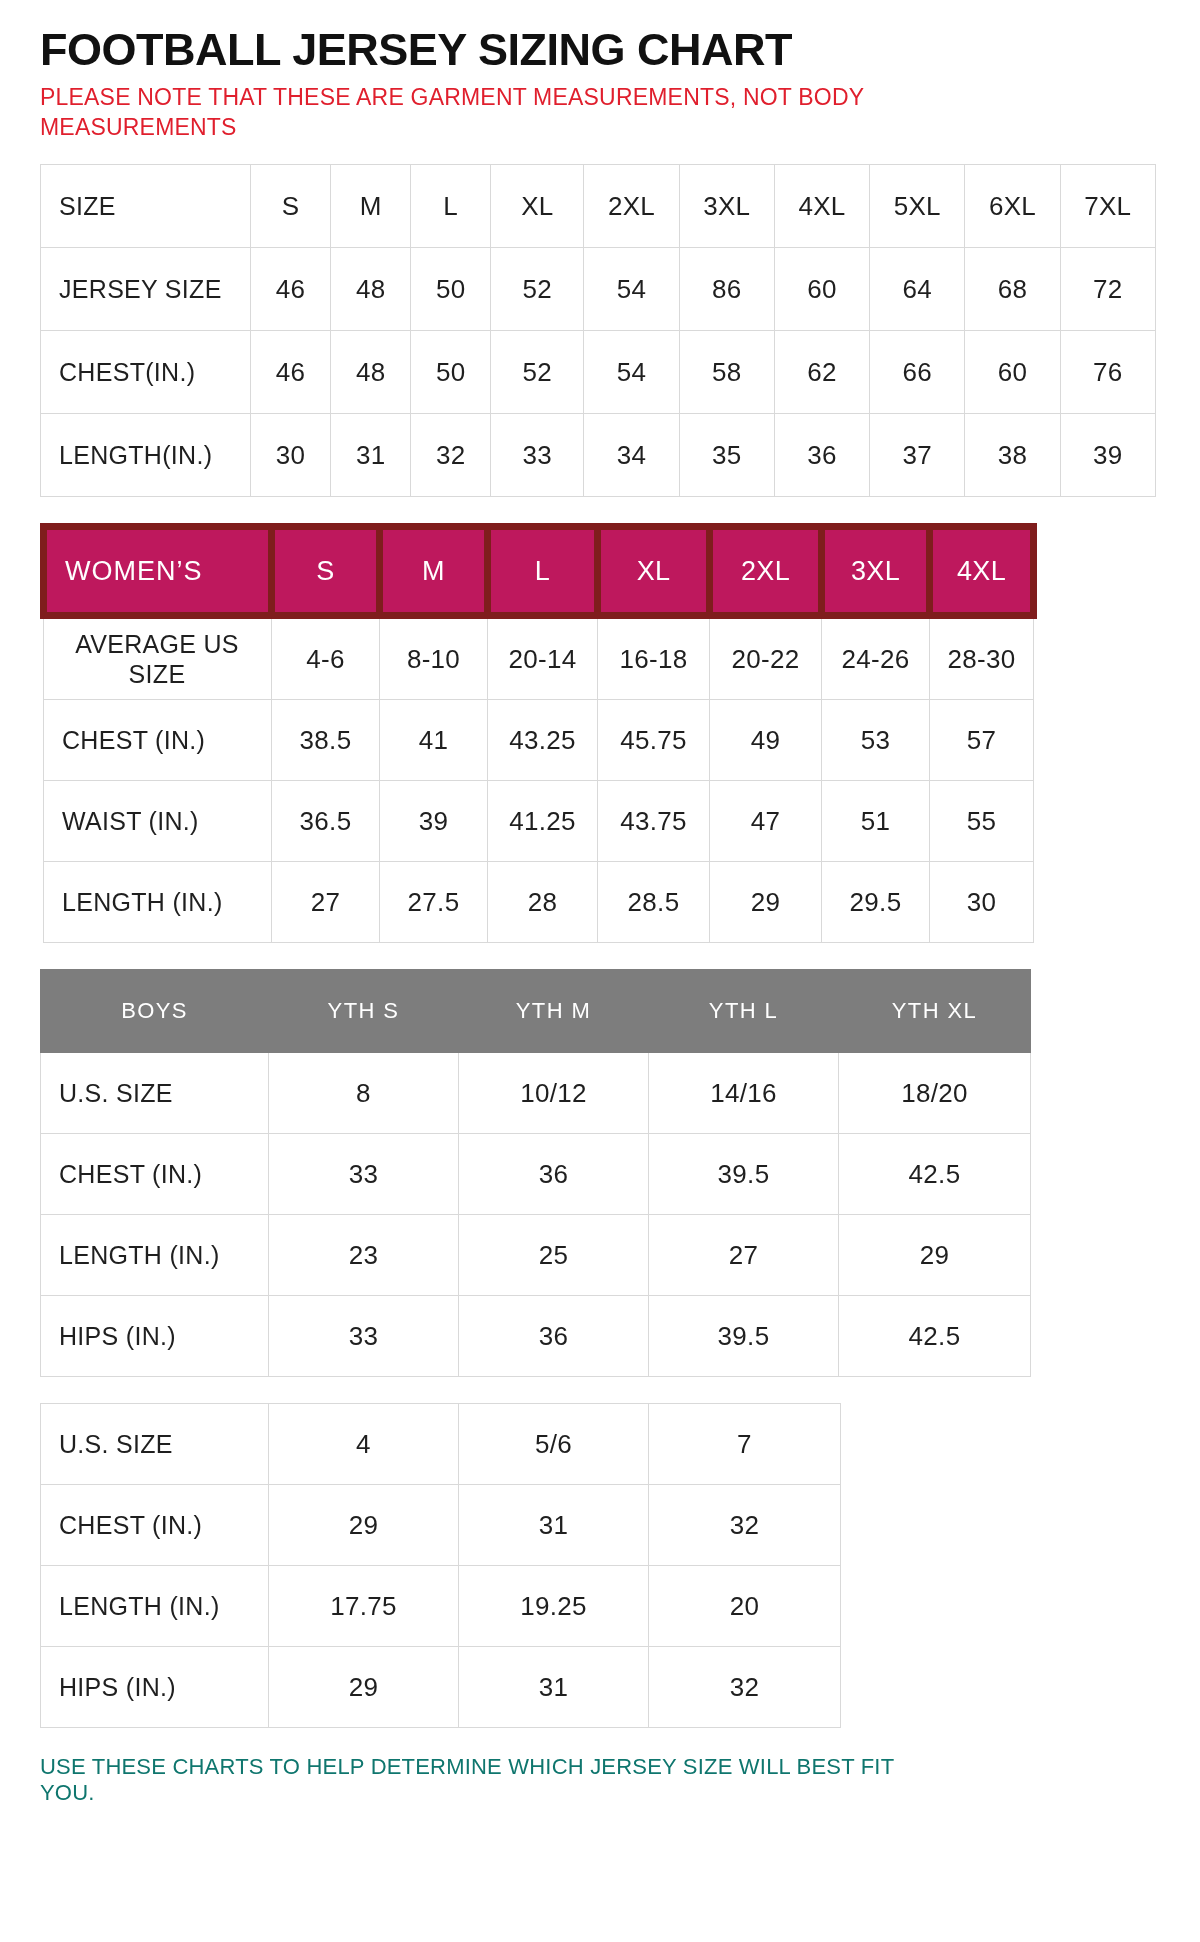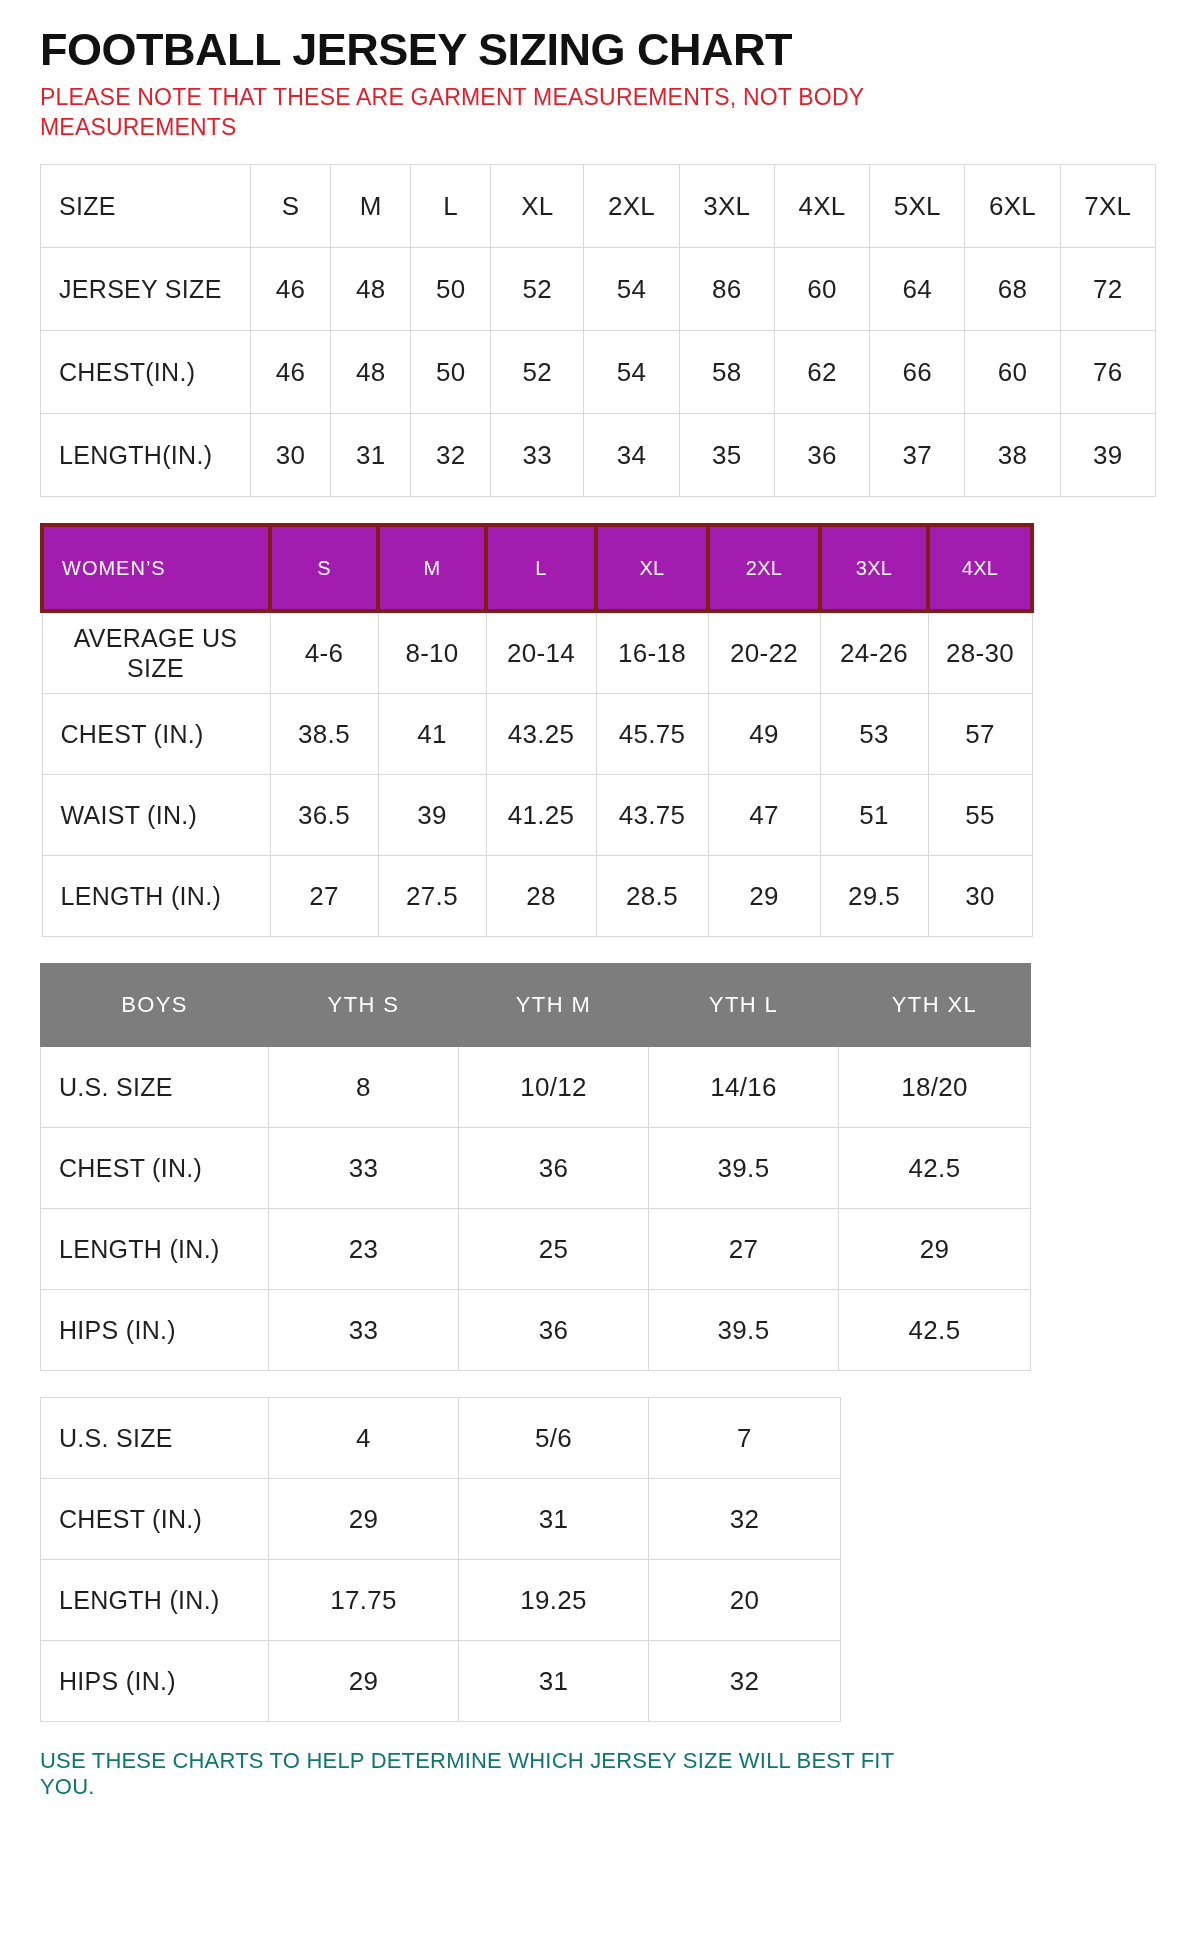--- a/index.html
+++ b/index.html
@@ -67,24 +67,24 @@
     text-align: left;
     padding-left: 18px;
     font-size: 25px;
   }
   
   .tbl-women td {
     height: 78px;
     font-size: 26px;
   }
   .tbl-women .hdr {
-    background: #a21caf;
+    background: #be185d;
     color: #ffffff;
-    border: 4px solid #7f1d1d;
-    font-size: 20px;
+    border: 7px solid #7f1d1d;
+    font-size: 27px;
     height: 80px;
   }
   .tbl-women .hdr.first {
     text-align: left;
     padding-left: 18px;
     letter-spacing: 1px;
   }
   .tbl-women .rowlabel {
     text-align: left;
     padding-left: 18px;

